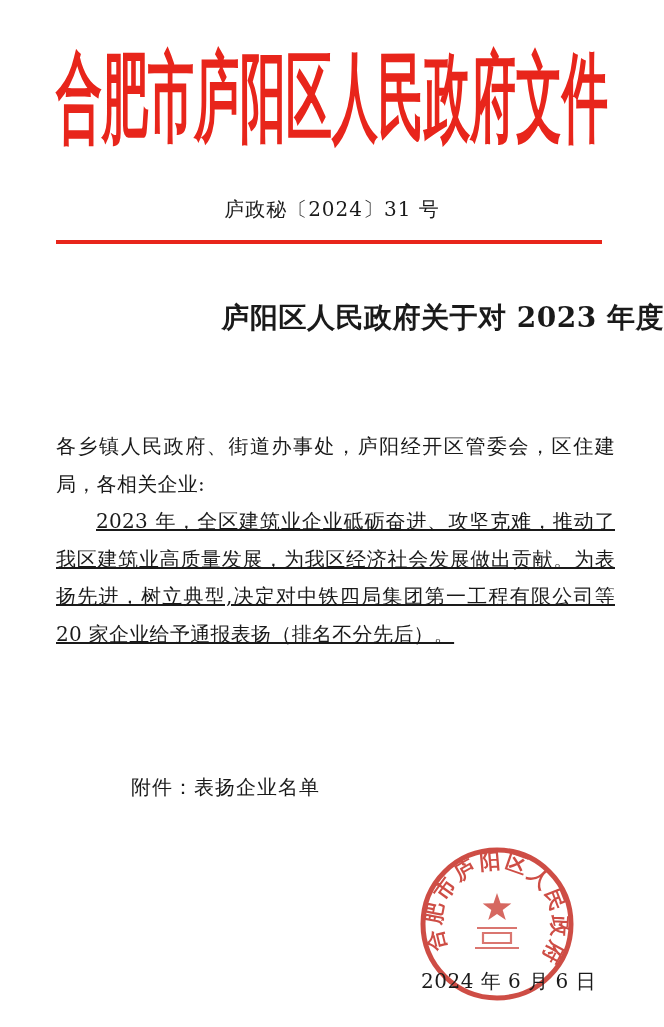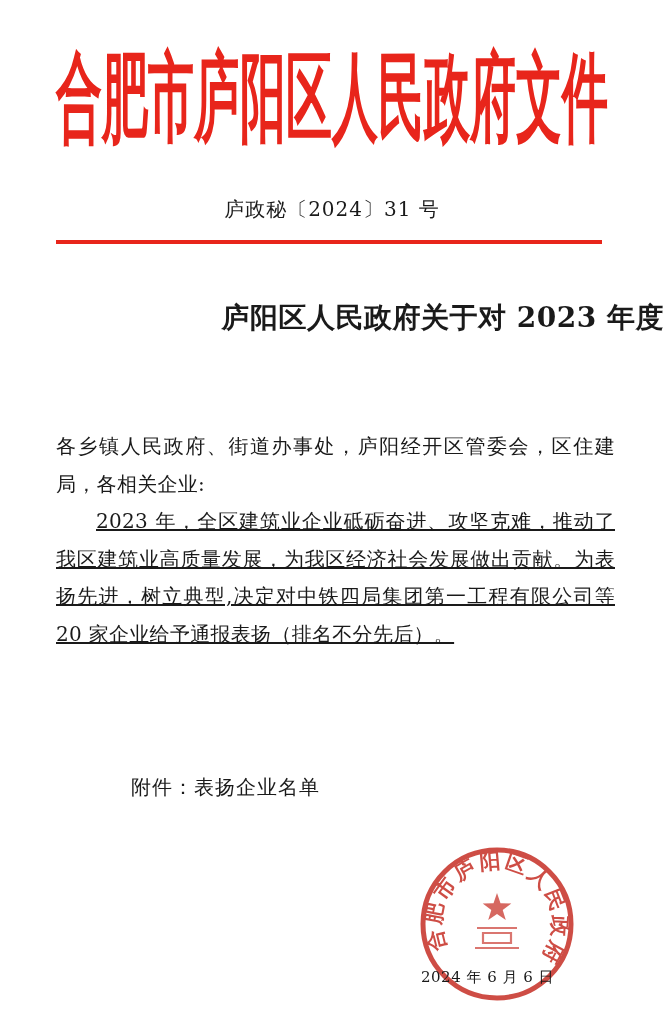--- a/index.html
+++ b/index.html
@@ -60,21 +60,21 @@
     margin-top:8px;
   }
   .seal{
     position:absolute;top:840px;left:417px;
     width:160px;height:168px;
     opacity:0.88;
     filter:blur(0.3px);
   }
   .doc-date{
     position:absolute;top:968px;left:421px;
-    font-size:15px;
+    font-size:20px;
     letter-spacing:0.5px;
     z-index:5;
   }
 </style>
 </head>
 <body>
 
 <div class="page">
 
   <div class="red-header">合肥市庐阳区人民政府文件</div>

